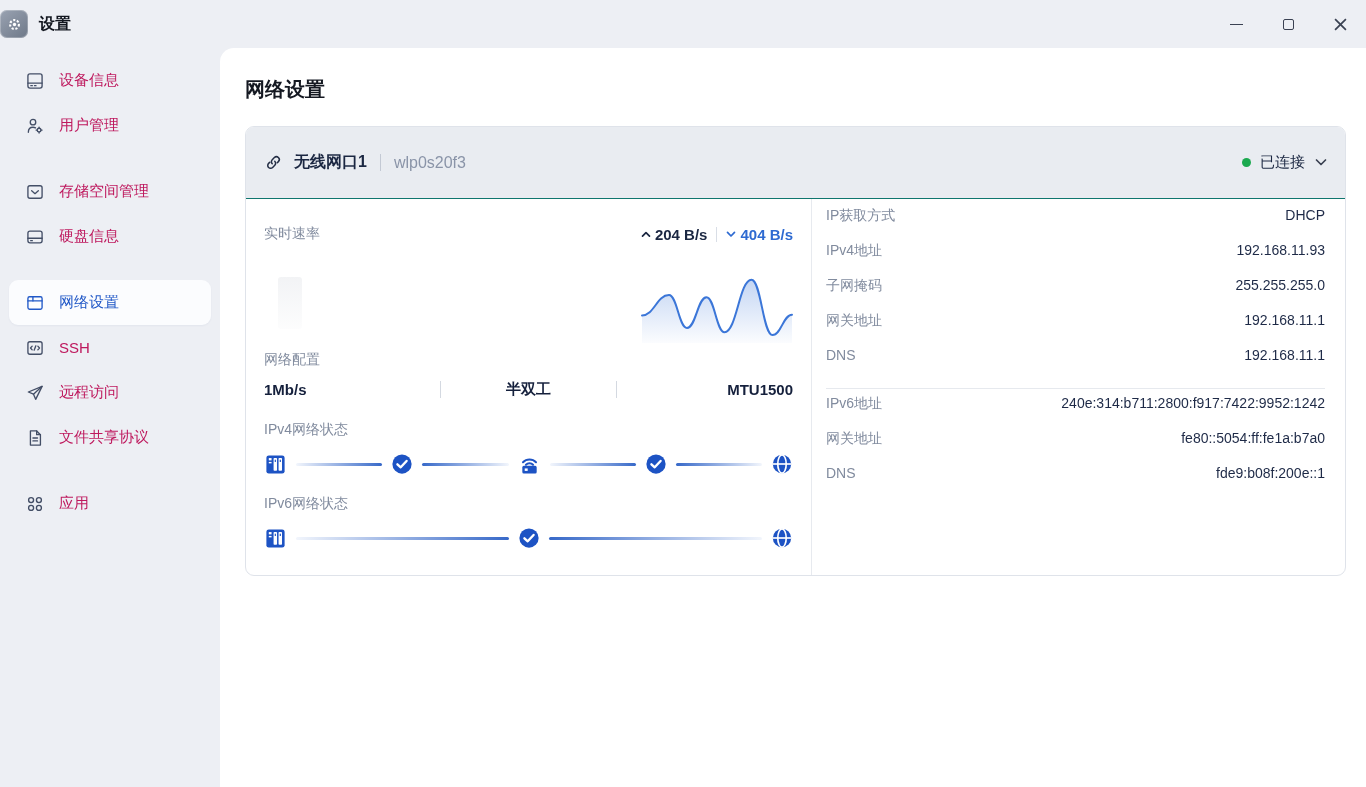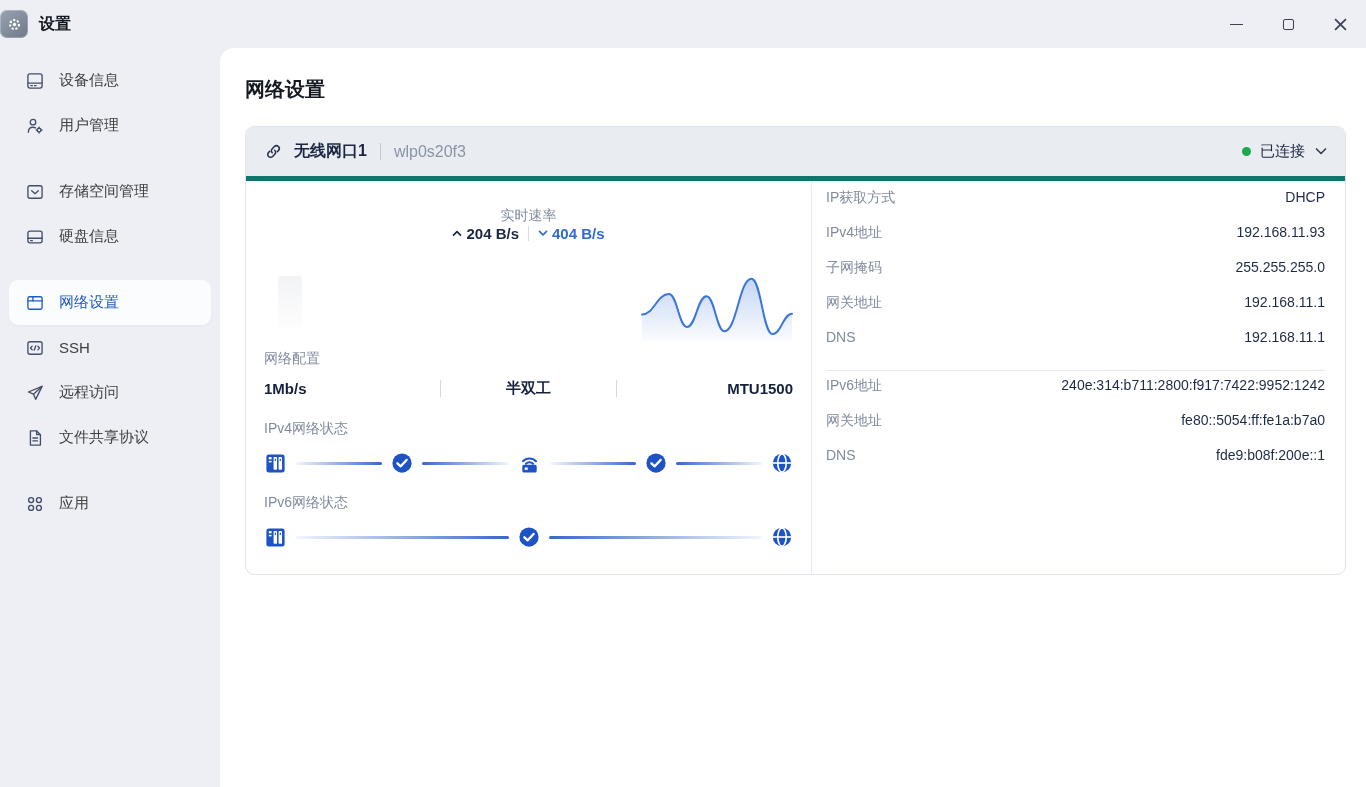--- a/index.html
+++ b/index.html
@@ -20,48 +20,48 @@
   .win-controls { margin-left:auto; display:flex; height:48px; }
   .win-btn { width:52px; height:48px; display:flex; align-items:center; justify-content:center; cursor:pointer; }
   .min-glyph { width:13px; height:0; border-top:1.7px solid #3a4152; }
   .max-glyph { width:11px; height:11px; border:1.7px solid #3a4152; border-radius:2px; }
   
   .sidebar { position:absolute; left:0; top:48px; width:220px; bottom:0; padding-top:10px; }
   .side-group { margin-bottom:21px; }
   .side-item {
     height:45px; margin:0 9px; padding:0 8px 0 16px; border-radius:9px;
     display:flex; align-items:center; gap:14px; cursor:pointer;
-    font-size:15px; color:#404040;
+    font-size:15px; color:#be185d;
   }
   .side-item.active { background:#fbfcfe; color:#2158c7; box-shadow:0 1px 2px rgba(40,60,110,0.05); }
   .side-item svg { stroke:#434e66; }
   .side-item.active svg { stroke:#2158c7; }
   
   .main {
     position:absolute; left:220px; top:48px; right:0; bottom:0;
     background:#ffffff; border-top-left-radius:14px; padding:28px 20px 0 25px;
   }
   .page-title { font-size:20px; font-weight:bold; color:#141821; }
   
   .card { margin-top:23px; border:1px solid #dfe3ea; border-radius:9px; background:#fff; }
   .card-header {
-    height:54px; background:#e9ecf1; border-radius:8px 8px 0 0;
-    display:flex; align-items:center; padding:0 18px; border-bottom:5px solid #0f766e;
+    height:72px; background:#e9ecf1; border-radius:8px 8px 0 0;
+    display:flex; align-items:center; padding:0 18px; border-bottom:1px solid #0f766e;
   }
   .if-name { font-size:16px; font-weight:bold; color:#1b2742; margin-left:11px; }
   .hdr-sep { width:1px; height:17px; background:#c3c9d4; margin:0 13px; }
   .if-id { font-size:16px; color:#8a94a8; }
   .status-wrap { margin-left:auto; display:flex; align-items:center; cursor:pointer; }
   .status-dot { width:9px; height:9px; border-radius:50%; }
   .status-label { font-size:15px; color:#1b2742; margin:0 10px 0 9px; }
   
   .card-body { display:flex; min-height:370px; }
   .left-pane { width:566px; padding:14px 18px 24px 18px; border-right:1px solid #e7eaef; }
   .right-pane { flex:1; padding:8px 20px 0 14px; }
-  .row-between { display:flex; align-items:center; justify-content:space-between;flex-direction:column; }
+  .row-between { display:flex; align-items:center; justify-content:space-between; }
   .field-label { font-size:14px; color:#818b9e; }
   .rates { display:flex; align-items:center; gap:5px; }
   .rate { font-size:15px; font-weight:bold; color:#1b2742; display:flex; align-items:center; gap:4px; }
   .rate.down { color:#2e6ad1; }
   .rate-sep { width:1px; height:15px; background:#d9dee6; margin:0 4px; }
   
   .chart-zone { position:relative; height:98px; margin-top:6px; }
   .chart-ghost {
     position:absolute; left:14px; top:28px; width:24px; height:52px;
     background:linear-gradient(180deg, rgba(130,140,160,0.10), rgba(130,140,160,0.02));

